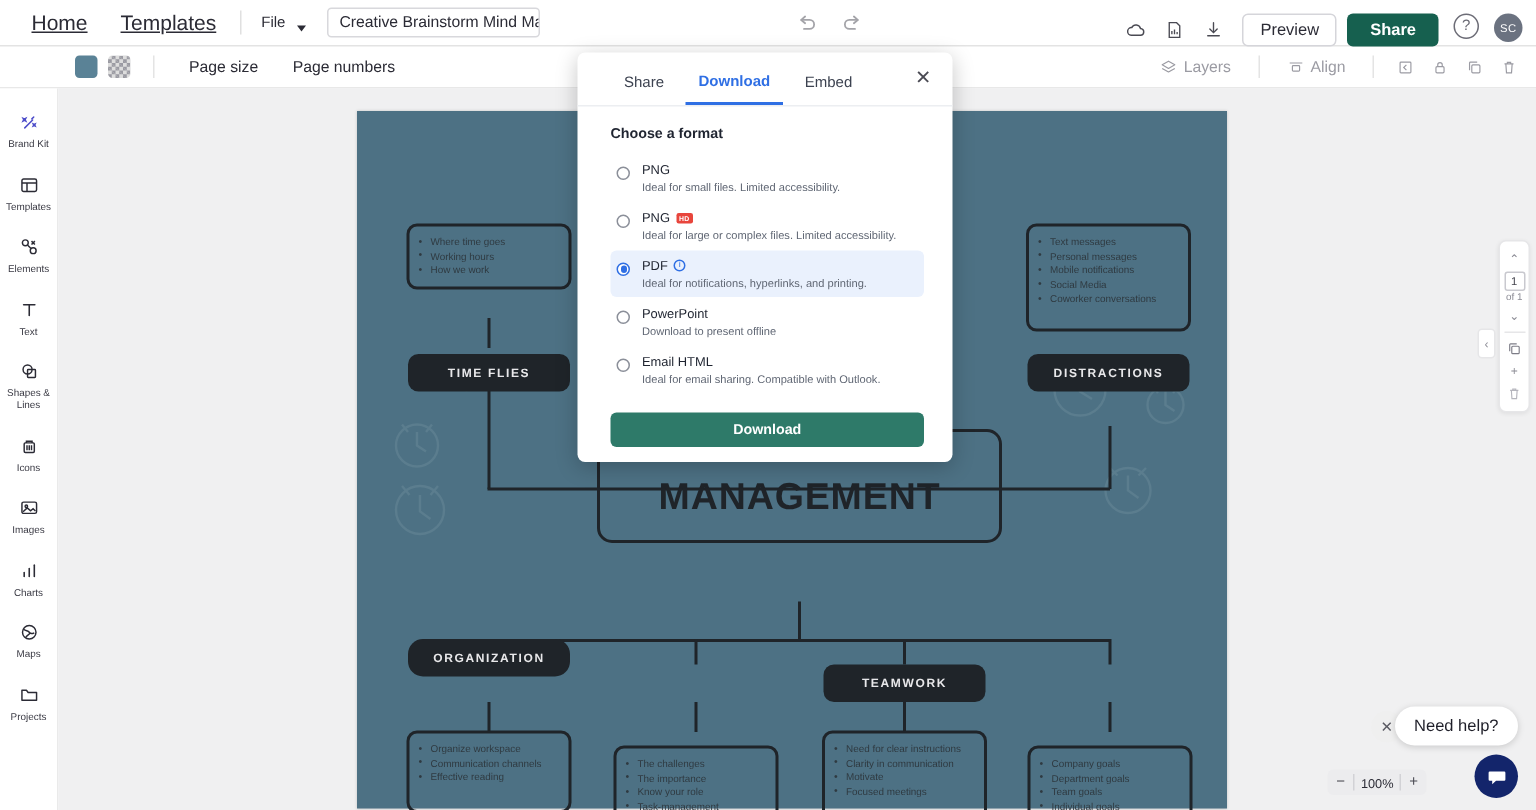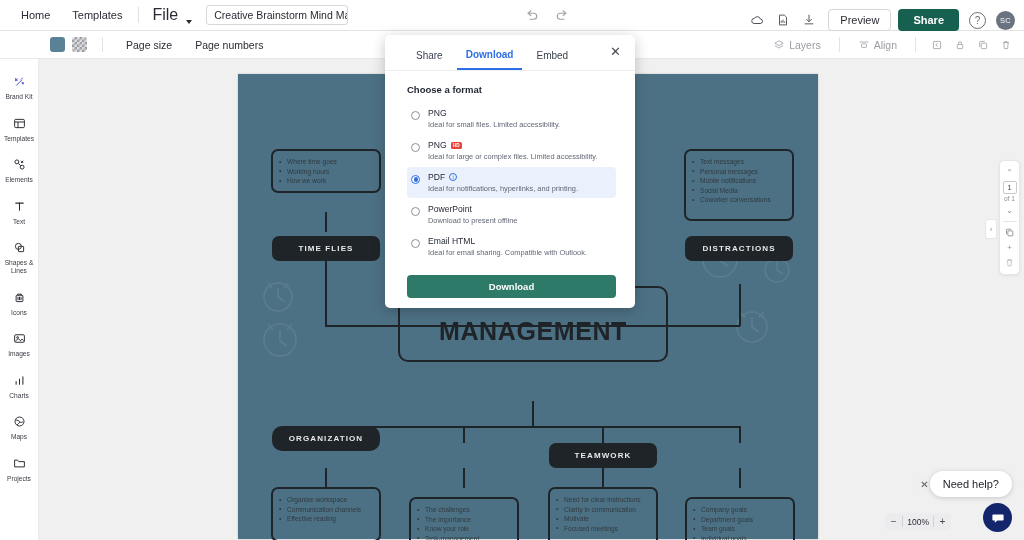--- a/index.html
+++ b/index.html
@@ -11,32 +11,32 @@
     -webkit-font-smoothing:antialiased;
   }
 
   
   .topbar{
     position:absolute; top:0; left:0; width:1024px; height:31px;
     background:#fff; border-bottom:1px solid #e3e3e3;
     display:flex; align-items:center; z-index:5;
   }
   .tb-left{ display:flex; align-items:center; gap:0px; padding-left:10px;}
-  .tb-item{ font-size:11px; color:#2b2b35; padding:5px 11px; border-radius:4px; cursor:pointer; white-space:nowrap;}
+  .tb-item{ font-size:14px; color:#2b2b35; padding:5px 11px; border-radius:4px; cursor:pointer; white-space:nowrap;text-decoration:underline;}
   .tb-sep{ width:1px; height:16px; background:#e0e0e0; margin:0 5px;}
-  .tb-file{ display:flex; align-items:flex-end; gap:8px; font-size:16px; color:#2b2b35; padding:5px 8px; cursor:pointer;}
+  .tb-file{ display:flex; align-items:flex-end; gap:8px; font-size:10px; color:#2b2b35; padding:5px 8px; cursor:pointer;}
   .caret{ width:0;height:0;border-left:3.5px solid transparent;border-right:3.5px solid transparent;border-top:4px solid #2b2b35; display:inline-block;}
   .title-field{
     margin-left:6px; width:142px; height:20px; border:1px solid #d8d8dc; border-radius:3px;
     font-size:10.5px; color:#2b2b35; padding:0 7px; line-height:19px; background:#fff;
     overflow:hidden; white-space:nowrap;
   }
   .tb-center{ flex:1; display:flex; align-items:center; justify-content:center; gap:16px;}
   .undo,.redo{ width:15px;height:15px; cursor:pointer; opacity:.55;}
-  .tb-right{ display:flex; align-items:center; gap:4px; padding-right:9px;margin-top:10px;}
+  .tb-right{ display:flex; align-items:flex-start; gap:4px; padding-right:9px;margin-top:10px;}
   .ic-btn{ width:22px;height:22px; display:flex;align-items:center;justify-content:center; cursor:pointer; border-radius:3px;}
   .preview-btn{
     font-size:11px;color:#2b2b35;border:1px solid #d5d5da;border-radius:4px;
     padding:4px 11px; cursor:pointer; background:#fff; margin-left:4px;
   }
   .share-btn{
     font-size:11px;color:#fff;background:#16604f;border-radius:4px;
     padding:5px 15px;cursor:pointer;margin-left:3px;font-weight:bold;
   }
   .help-circle{

